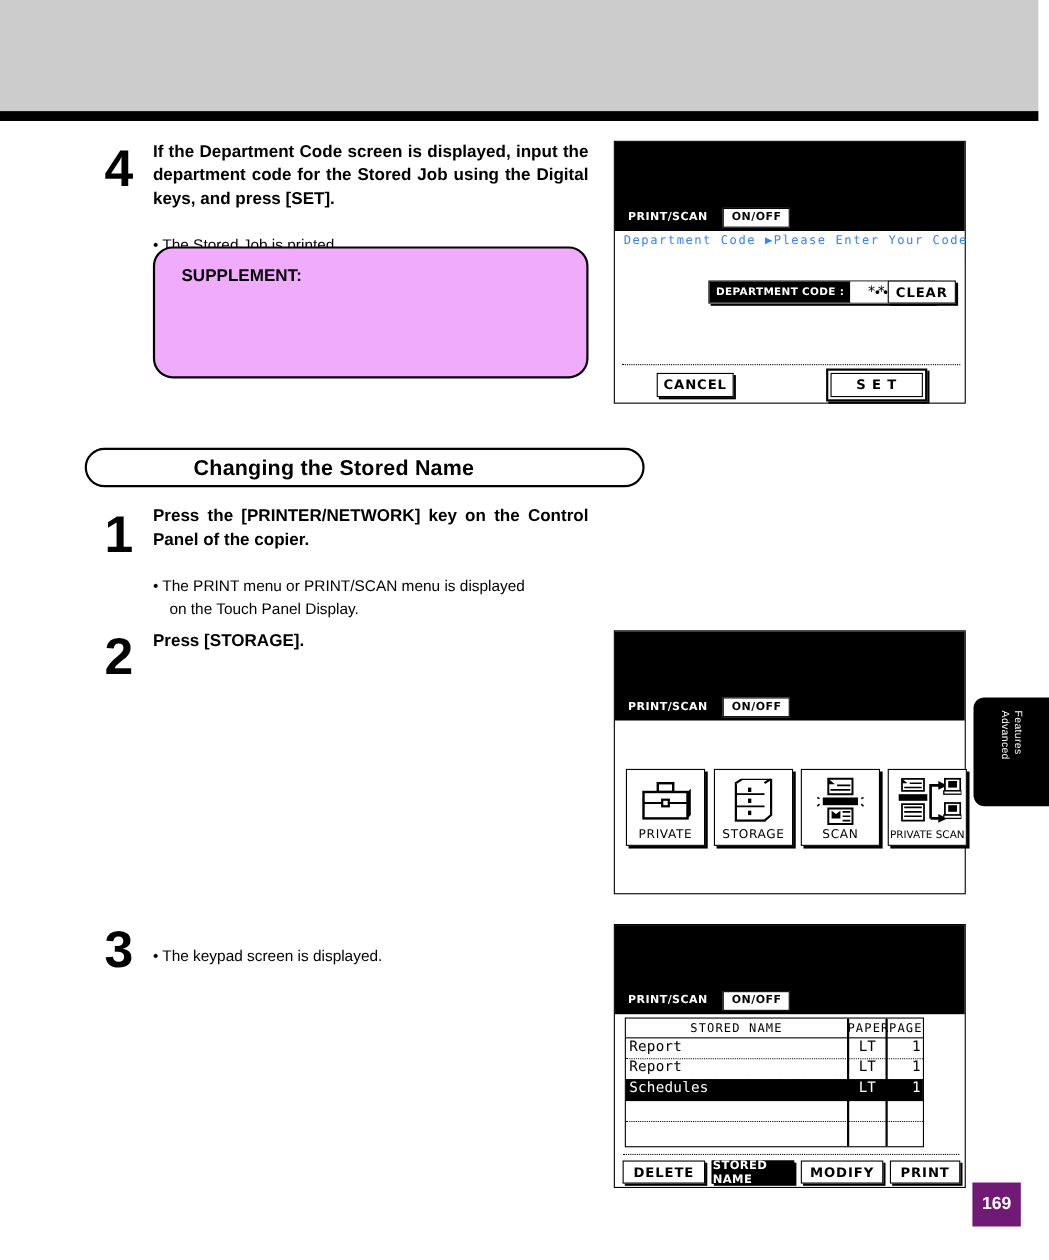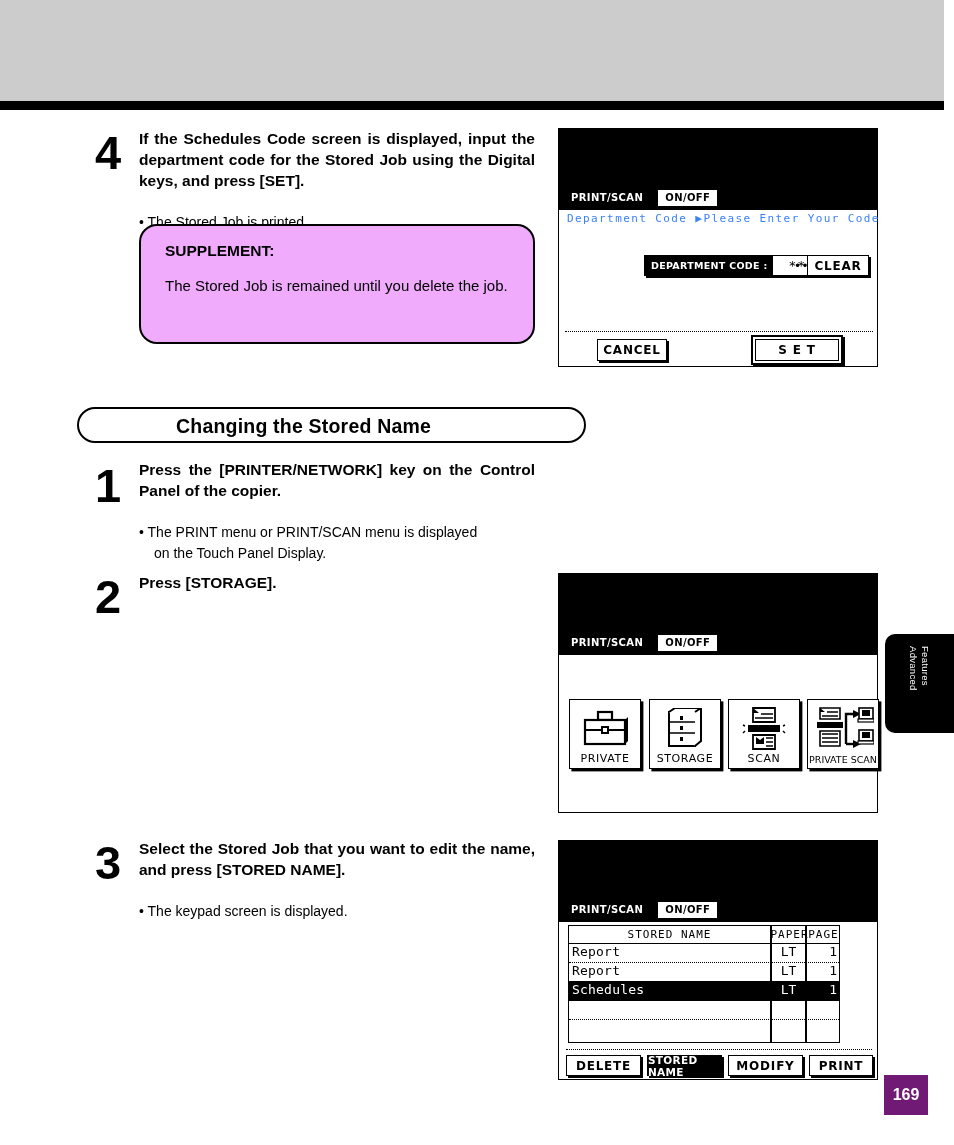--- a/index.html
+++ b/index.html
@@ -281,28 +281,27 @@
 <body>
 
 <div class="page">
 
   <div class="top-gray"></div>
   <div class="top-black"></div>
 
   <div class="step">
     <div class="step-num" style="left:95px; top:129px;">4</div>
     <div class="step-body" style="left:139px; top:128px; width:396px;">
-      <div class="step-head">If the Schedules Code screen is displayed, input the department code for the Stored Job using the Digital keys, and press [SET].</div>
+      <div class="step-head">If the Department Code screen is displayed, input the department code for the Stored Job using the Digital keys, and press [SET].</div>
       <div class="bullet-line">• The Stored Job is printed.</div>
     </div>
   </div>
 
   <div class="supp-box">
     <div class="supp-title">SUPPLEMENT:</div>
-    <div class="supp-text">The Stored Job is remained until you delete the job.</div>
   </div>
 
   <div class="lcd" style="left:558px; top:128px; width:320px; height:239px;">
     <div class="lcd-black" style="height:81px;"></div>
     <div class="tabrow" style="left:4px; top:60px; gap:6px;">
       <div class="tab inv">PRINT/SCAN</div>
       <div class="tab">ON/OFF</div>
     </div>
 
     <div class="mono-line" style="left:8px; top:83px;">Department Code  ▶Please Enter Your Code</div>
@@ -413,21 +412,20 @@
           <rect x="46" y="35" width="16" height="3" fill="#fff" stroke="#000" stroke-width="1.2"></rect>
         </svg>
       </div>
       <div class="cap tight">PRIVATE SCAN</div>
     </div>
   </div>
 
   <div class="step">
     <div class="step-num" style="left:95px; top:839px;">3</div>
     <div class="step-body" style="left:139px; top:838px; width:396px;">
-      <div class="step-head">Select the Stored Job that you want to edit the name, and press [STORED NAME].</div>
       <div class="bullet-line">• The keypad screen is displayed.</div>
     </div>
   </div>
 
   <div class="lcd" style="left:558px; top:840px; width:320px; height:240px;">
     <div class="lcd-black" style="height:81px;"></div>
     <div class="tabrow" style="left:4px; top:60px; gap:6px;">
       <div class="tab inv">PRINT/SCAN</div>
       <div class="tab">ON/OFF</div>
     </div>

